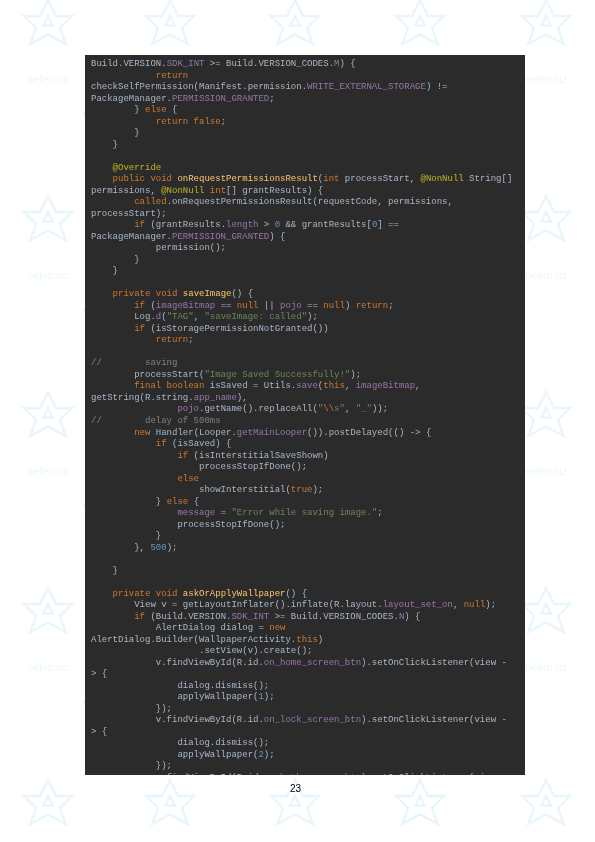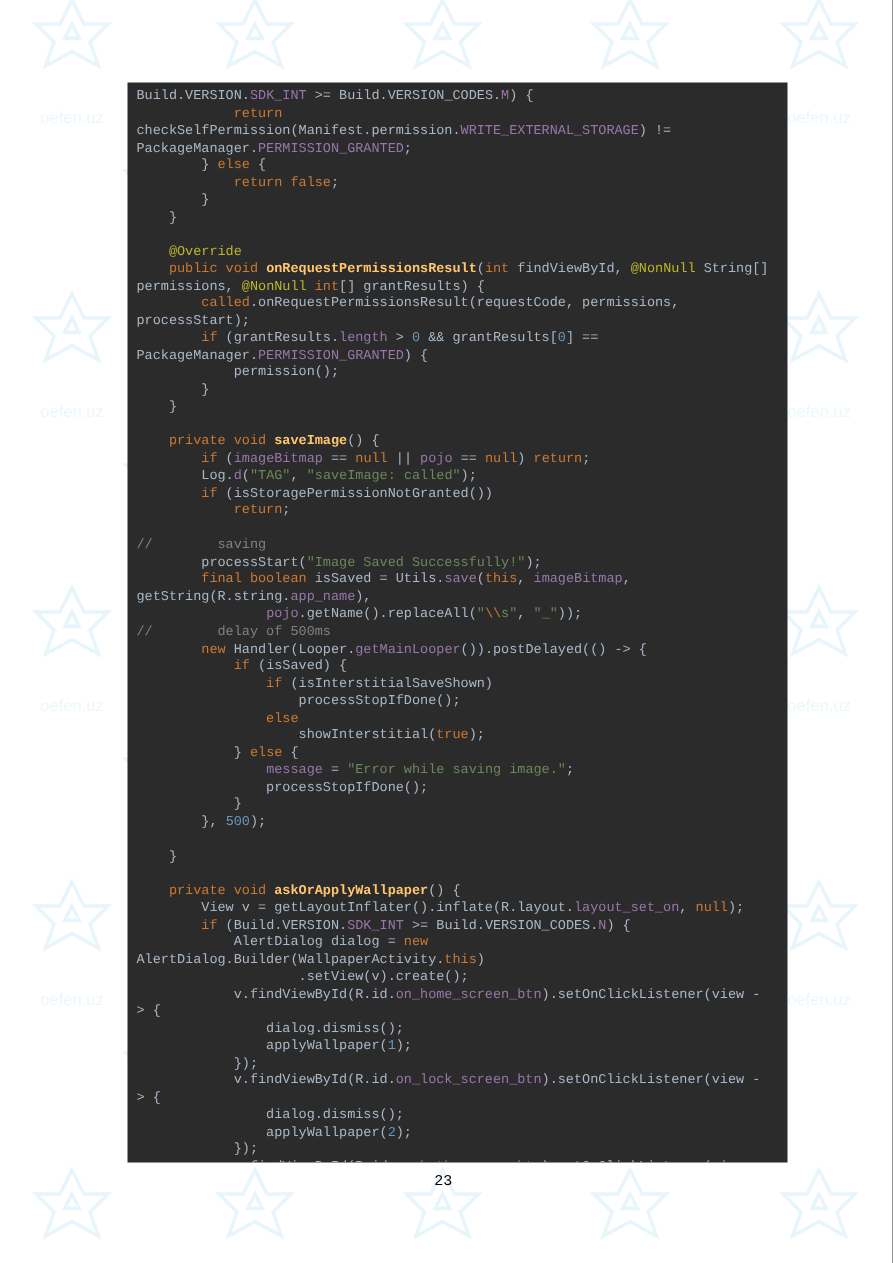--- a/index.html
+++ b/index.html
@@ -54,30 +54,30 @@
       white-space: pre;
       z-index: 2;
     }
     .page-number {
       position: absolute;
       bottom: 48px;
       left: 0;
       width: 591px;
       text-align: center;
       font-size: 10px;
-      font-family: Liberation Mono, monospace;
+      font-family: Liberation Sans, sans-serif;
       color: #000;
       z-index: 2;
     }
     .kw { color: #cc7832; }
     .ann { color: #bbb529; }
     .str { color: #6a8759; }
     .num { color: #6897bb; }
     .fld { color: #9876aa; }
-    .fn { color: #ffc66d; font-weight: bold; }
+    .fn { color: #ffc66d; }
     .cm { color: #808080; text-align: right; }
     .def { color: #a9b7c6; }
   </style>
 </head>
 <body>
 
 <div class="watermark-layer">
   <div class="watermark" style="left:8px;top:-8px;"><svg viewBox="0 0 100 100">
         <path d="M50 10 L60 30 L80 30 L65 45 L72 65 L50 53 L28 65 L35 45 L20 30 L40 30 Z M50 30 L56 42 L44 42 Z" fill="none" stroke="#4db8e6" stroke-width="3"></path>
       </svg><div class="watermark-text">oefen.uz</div></div>
@@ -214,21 +214,21 @@
 <div class="code-block"><span class="def">Build.VERSION.</span><span class="fld">SDK_INT</span><span class="def"> &gt;= Build.VERSION_CODES.</span><span class="fld">M</span><span class="def">) {</span>
 <span class="kw">            return</span>
 <span class="def">checkSelfPermission(Manifest.permission.</span><span class="fld">WRITE_EXTERNAL_STORAGE</span><span class="def">) != </span>
 <span class="def">PackageManager.</span><span class="fld">PERMISSION_GRANTED</span><span class="def">;</span>
 <span class="def">        } </span><span class="kw">else</span><span class="def"> {</span>
 <span class="kw">            return false</span><span class="def">;</span>
 <span class="def">        }</span>
 <span class="def">    }</span>
 <span class="def"></span>
 <span class="ann">    @Override</span>
-<span class="kw">    public void </span><span class="fn">onRequestPermissionsResult</span><span class="def">(</span><span class="kw">int</span><span class="def"> findViewById, </span><span class="ann">@NonNull</span><span class="def"> String[] </span>
+<span class="kw">    public void </span><span class="fn">onRequestPermissionsResult</span><span class="def">(</span><span class="kw">int</span><span class="def"> processStart, </span><span class="ann">@NonNull</span><span class="def"> String[] </span>
 <span class="def">permissions, </span><span class="ann">@NonNull </span><span class="kw">int</span><span class="def">[] grantResults) {</span>
 <span class="kw">        called</span><span class="def">.onRequestPermissionsResult(requestCode, permissions, </span>
 <span class="def">processStart);</span>
 <span class="kw">        if</span><span class="def"> (grantResults.</span><span class="fld">length</span><span class="def"> &gt; </span><span class="num">0</span><span class="def"> &amp;&amp; grantResults[</span><span class="num">0</span><span class="def">] == </span>
 <span class="def">PackageManager.</span><span class="fld">PERMISSION_GRANTED</span><span class="def">) {</span>
 <span class="def">            permission();</span>
 <span class="def">        }</span>
 <span class="def">    }</span>
 <span class="def"></span>
 <span class="kw">    private void </span><span class="fn">saveImage</span><span class="def">() {</span>

